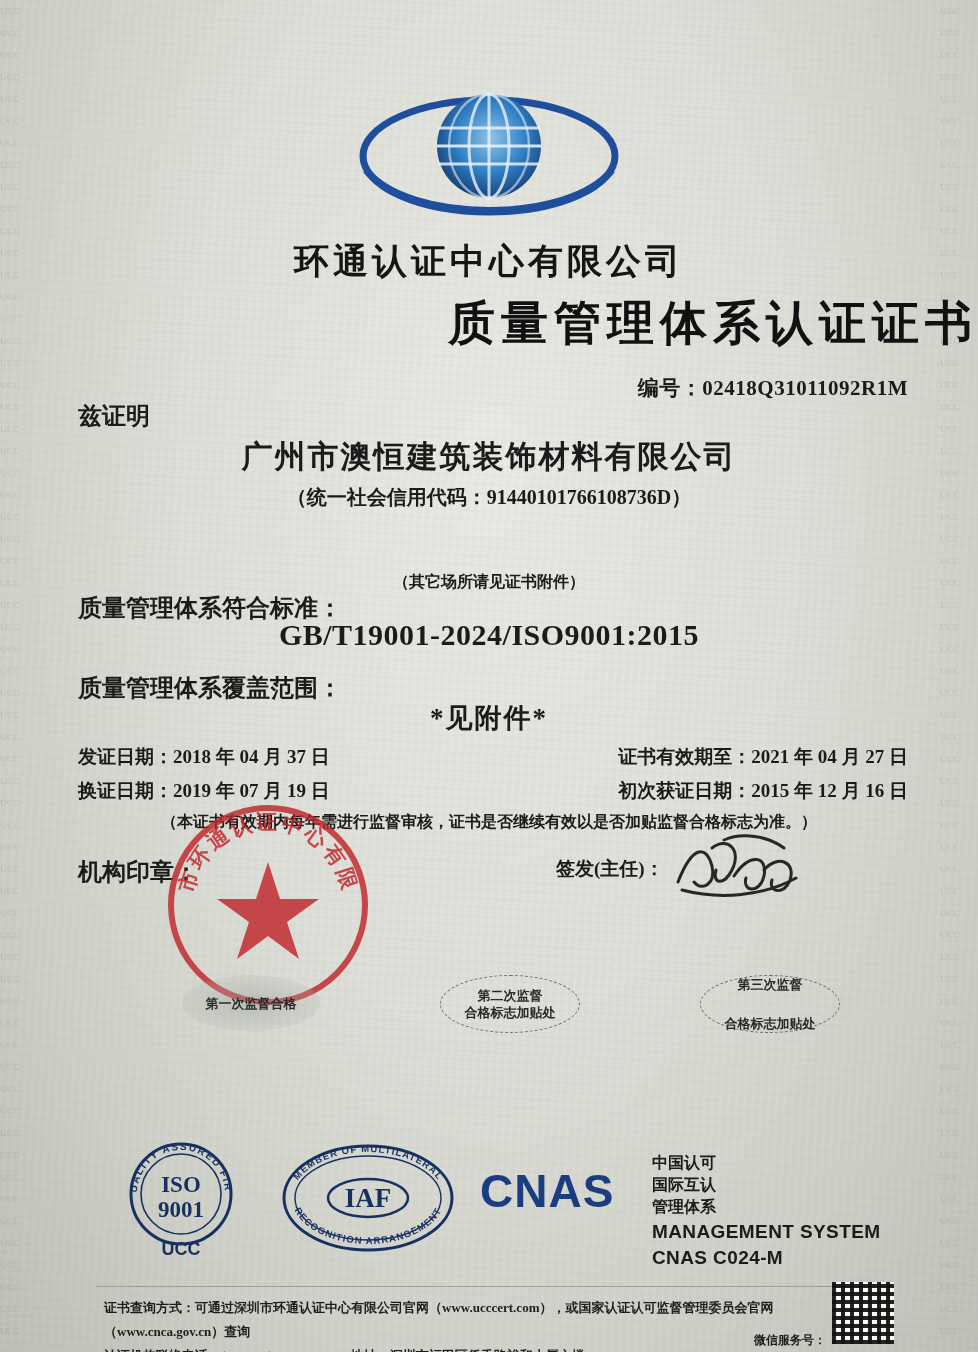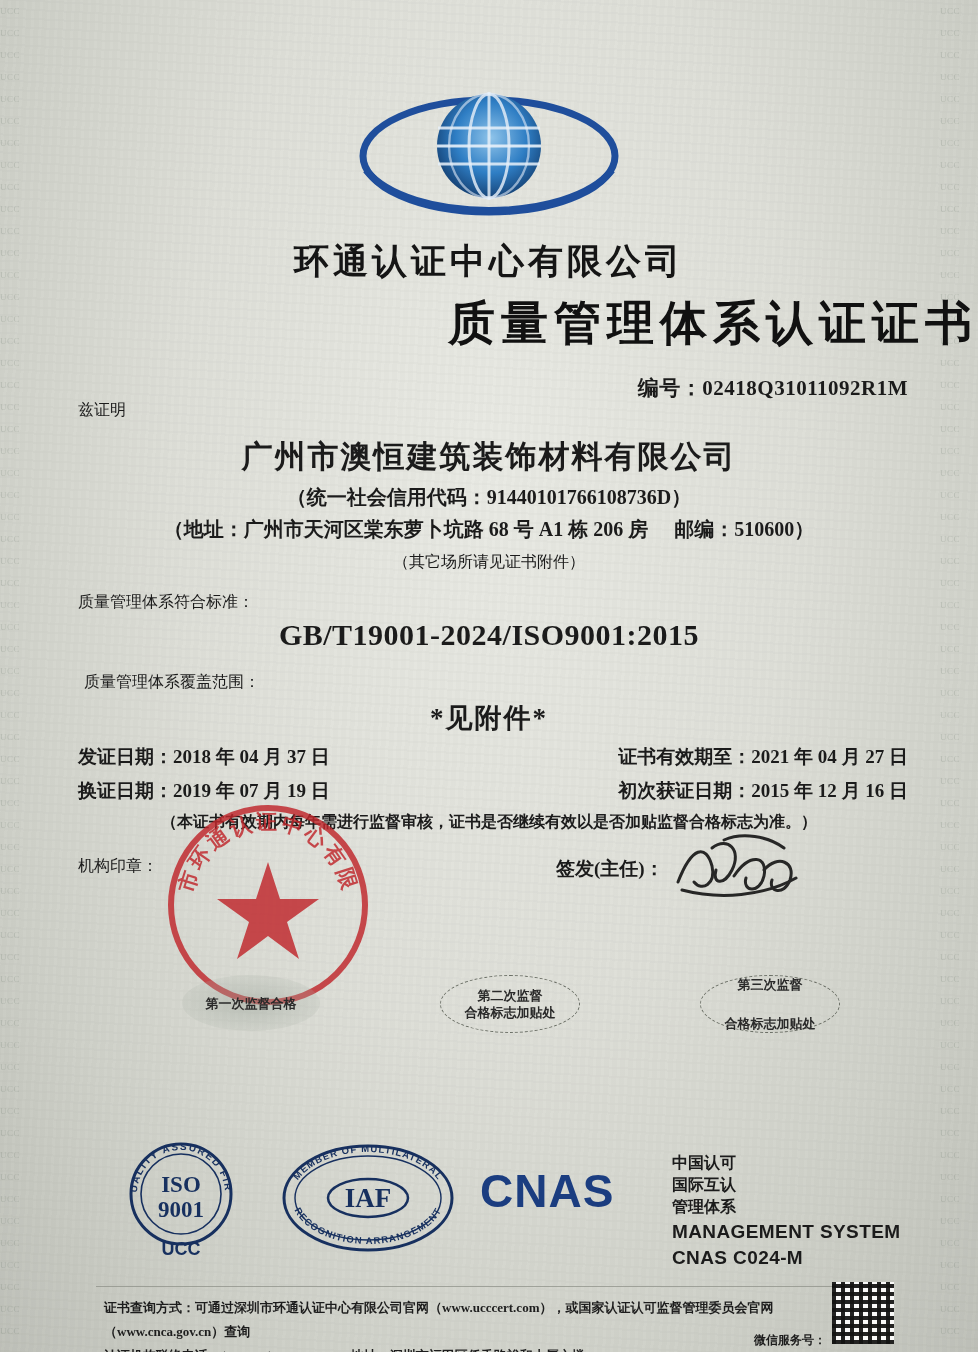--- a/index.html
+++ b/index.html
@@ -90,22 +90,22 @@
     position: absolute;
     top: 374px;
     right: 70px;
     font-size: 21px;
     font-weight: 700;
     letter-spacing: 0.5px;
   }
   .label-left {
     position: absolute;
     left: 78px;
-    font-size: 16px;
-    font-weight: 400;
+    font-size: 24px;
+    font-weight: 700;
   }
   .centered-line {
     position: absolute;
     width: 100%;
     text-align: center;
   }
 
   .company-name {
     top: 436px;
     font-size: 31px;
@@ -117,23 +117,23 @@
     font-size: 20px;
     font-weight: 700;
   }
   .address {
     top: 516px;
     font-size: 20px;
     font-weight: 700;
   }
   .address .gap { display:inline-block; width: 26px; }
   .other-sites {
-    top: 552px;
+    top: 572px;
     font-size: 16px;
-    font-weight: 400;
+    font-weight: 700;
   }
   .standard {
     top: 618px;
     font-size: 30px;
     font-weight: 700;
     letter-spacing: 0.5px;
   }
   .scope-value {
     top: 700px;
     font-size: 27px;
@@ -250,21 +250,20 @@
     font-size: 46px;
     font-weight: 700;
     letter-spacing: 1px;
     font-family: "Liberation Sans", sans-serif;
   }
   .cnas-text {
     position: absolute;
     left: 652px;
     top: 14px;
     color: #1b1b1b;
-    margin-left: 20px;
   }
   .cnas-text .cn {
     font-size: 16px;
     line-height: 22px;
     font-weight: 600;
   }
   .cnas-text .en {
     font-family: "Liberation Sans", sans-serif;
     font-size: 19px;
     font-weight: 700;
@@ -479,29 +478,26 @@
     <div class="cert-title">质量管理体系认证证书</div>
 
     <div class="cert-no">
       <span>编号：</span><span>02418Q31011092R1M</span>
     </div>
 
     <div class="label-left" style="top:400px;">兹证明</div>
 
     <div class="centered-line company-name">广州市澳恒建筑装饰材料有限公司</div>
     <div class="centered-line credit-code">（统一社会信用代码：91440101766108736D）</div>
-    <div class="centered-line address">
-      <span>（地址：广州市天河区棠东萝卜坑路 68 号 A1 栋 206 房</span><span class="gap"></span><span>邮编：510600）</span>
-    </div>
     <div class="centered-line other-sites">（其它场所请见证书附件）</div>
 
     <div class="label-left" style="top:592px;">质量管理体系符合标准：</div>
     <div class="centered-line standard">GB/T19001-2024/ISO9001:2015</div>
 
-    <div class="label-left" style="top:672px;margin-left:6px;">质量管理体系覆盖范围：</div>
+    <div class="label-left" style="top:672px;">质量管理体系覆盖范围：</div>
     <div class="centered-line scope-value">*见附件*</div>
 
     <div class="date-row" style="top:744px;">
       <span class="cell">
         <span>发证日期：</span><span>2018 年 04 月 37 日</span>
       </span>
       <span class="cell">
         <span>证书有效期至：</span><span>2021 年 04 月 27 日</span>
       </span>
     </div>

